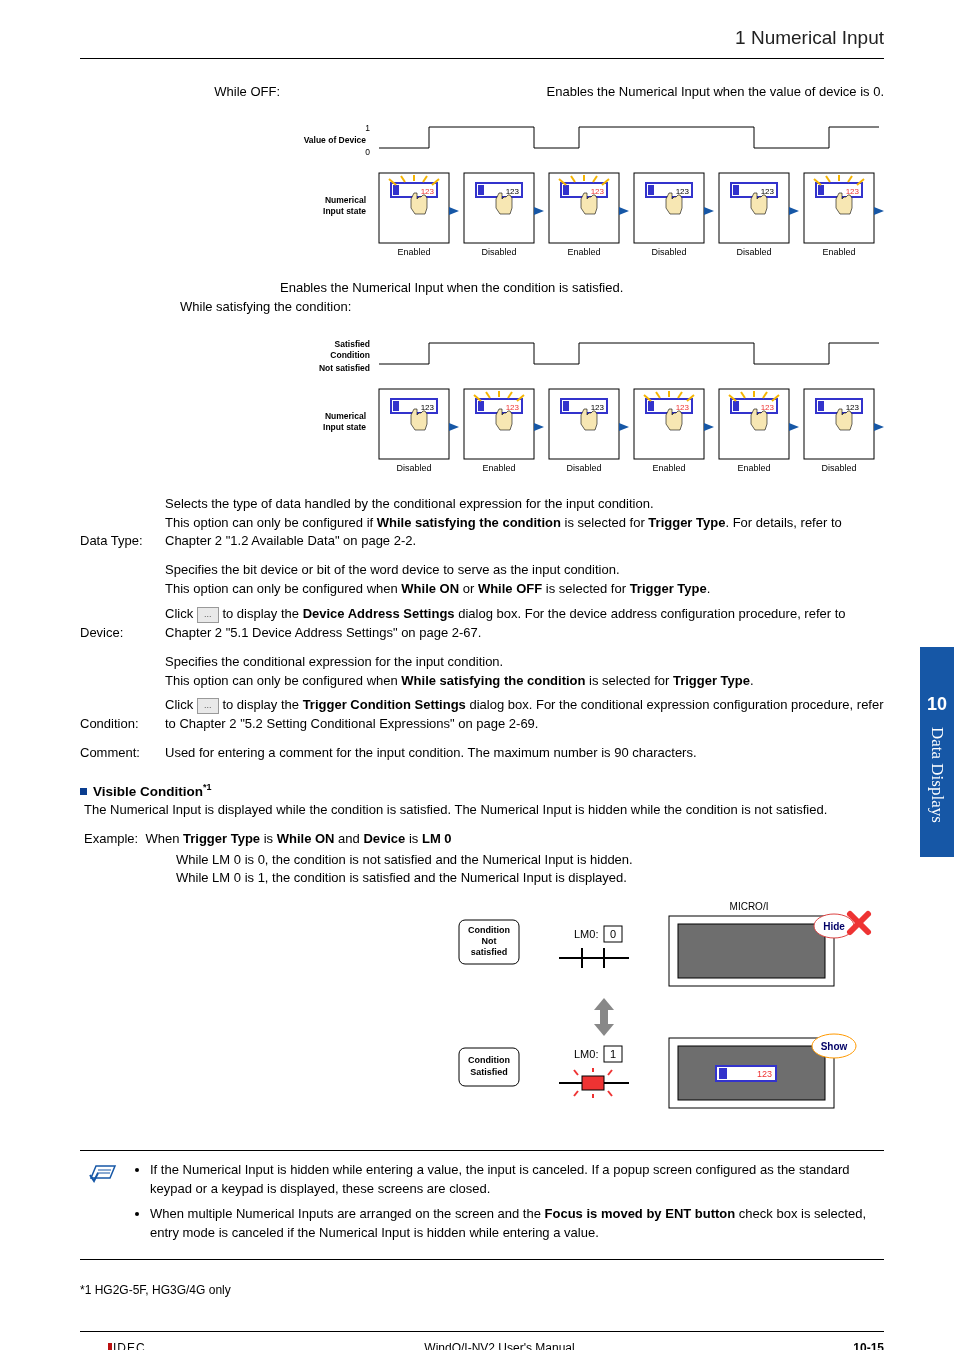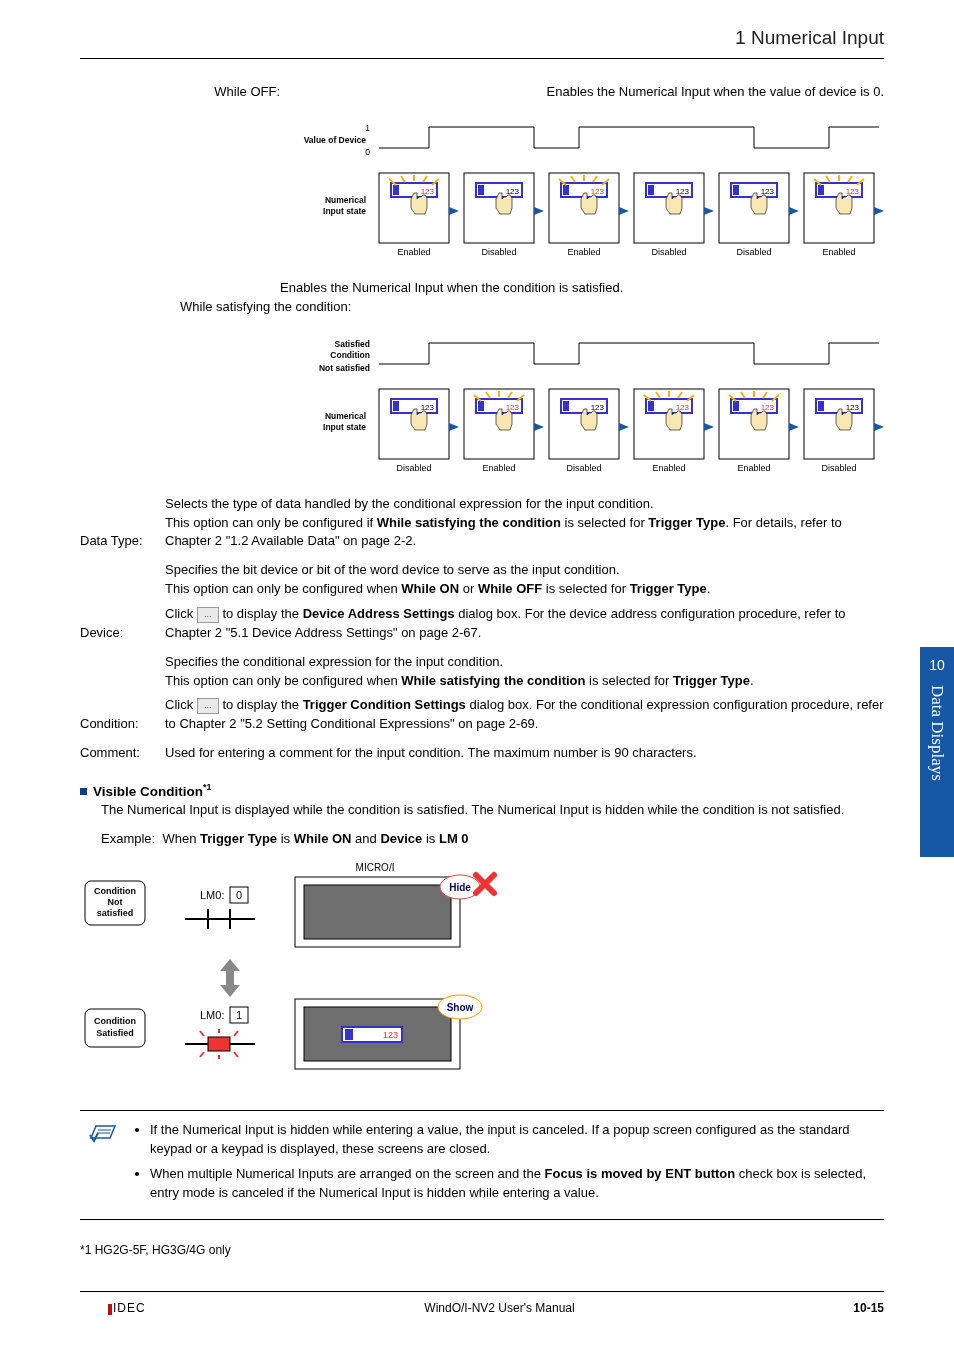--- a/index.html
+++ b/index.html
@@ -41,21 +41,21 @@
   .dl-def  { flex: 1; }
 
   .svgwrap { text-align: right; margin: 6px 0 10px 0; }
   svg { font-family: Arial, Helvetica, sans-serif; }
 
   .sec-head { display:flex; align-items:baseline; gap:6px; margin-top:18px; }
   .sec-head .square { width:7px; height:7px; background:#0a3d8f; display:inline-block; border: none; }
   .sec-head b { font-size: 13.5px; }
   .sup { font-size: 9px; vertical-align: super; }
 
-  .indent { margin-left: 21px; }
+  .indent { margin-left: 4px; }
   .indent2 { margin-left: 92px; }
 
   .btnbox {
     display:inline-block; width:20px; height:14px; border:1px solid #999;
     background:#e9e9e9; vertical-align:middle; position:relative; font-size:9px;
     text-align:center; line-height:13px; color:#555;
   }
 
   .notebox {
     border-top: 0.5px solid #000;
@@ -76,21 +76,21 @@
 
   
   .side-tab {
     position:absolute;
     right:0; top:647px;
     width:34px; height:210px;
     background:#1657a6;
     color:#fff;
     text-align:center;
   }
-  .side-tab .num { font-size:14px; font-weight:normal; padding-top:8px; }
+  .side-tab .num { font-size:18px; font-weight:bold; padding-top:8px;margin-top:36px; }
   .side-tab .txt {
     writing-mode: vertical-rl;
     font-family: "Times New Roman", serif;
     font-size:17px;
     padding-top:10px;
     margin:0 auto;
   }
 
   .chart-tiny { font-size:8.5px; }
   .chart-tiny-b { font-size:8.5px; font-weight:bold; }
@@ -341,23 +341,27 @@
 
 <div class="sec-head">
   <span class="square"></span>
   <b><span>Visible Condition</span><span class="sup">*1</span></b>
 </div>
 <div class="indent">The Numerical Input is displayed while the condition is satisfied. The Numerical Input is hidden while the condition is not satisfied.</div>
 
 <div class="indent" style="margin-top:10px">
   <span>Example:</span>&nbsp;
   <span>When </span><b>Trigger Type</b><span> is </span><b>While ON</b><span> and </span><b>Device</b><span> is </span><b>LM 0</b>
-</div>
-
-<div style="text-align:left; margin-top:10px">
+  <div class="indent2" style="margin-top:2px">
+    <div>While LM 0 is 0, the condition is not satisfied and the Numerical Input is hidden.</div>
+    <div>While LM 0 is 1, the condition is satisfied and the Numerical Input is displayed.</div>
+  </div>
+</div>
+
+<div style="text-align:right; margin-top:10px">
 <svg width="430" height="220" viewBox="0 0 430 220">
   <text x="295" y="12" text-anchor="middle" font-size="10">MICRO/I</text>
 
   <rect x="5" y="22" width="60" height="44" rx="6" fill="#fff" stroke="#000"></rect>
   <text x="35" y="35" text-anchor="middle" font-size="9" font-weight="bold">Condition</text>
   <text x="35" y="46" text-anchor="middle" font-size="9" font-weight="bold">Not</text>
   <text x="35" y="57" text-anchor="middle" font-size="9" font-weight="bold">satisfied</text>
 
   <text x="120" y="40" font-size="11">LM0:</text>
   <rect x="150" y="28" width="18" height="16" fill="#fff" stroke="#000"></rect>

